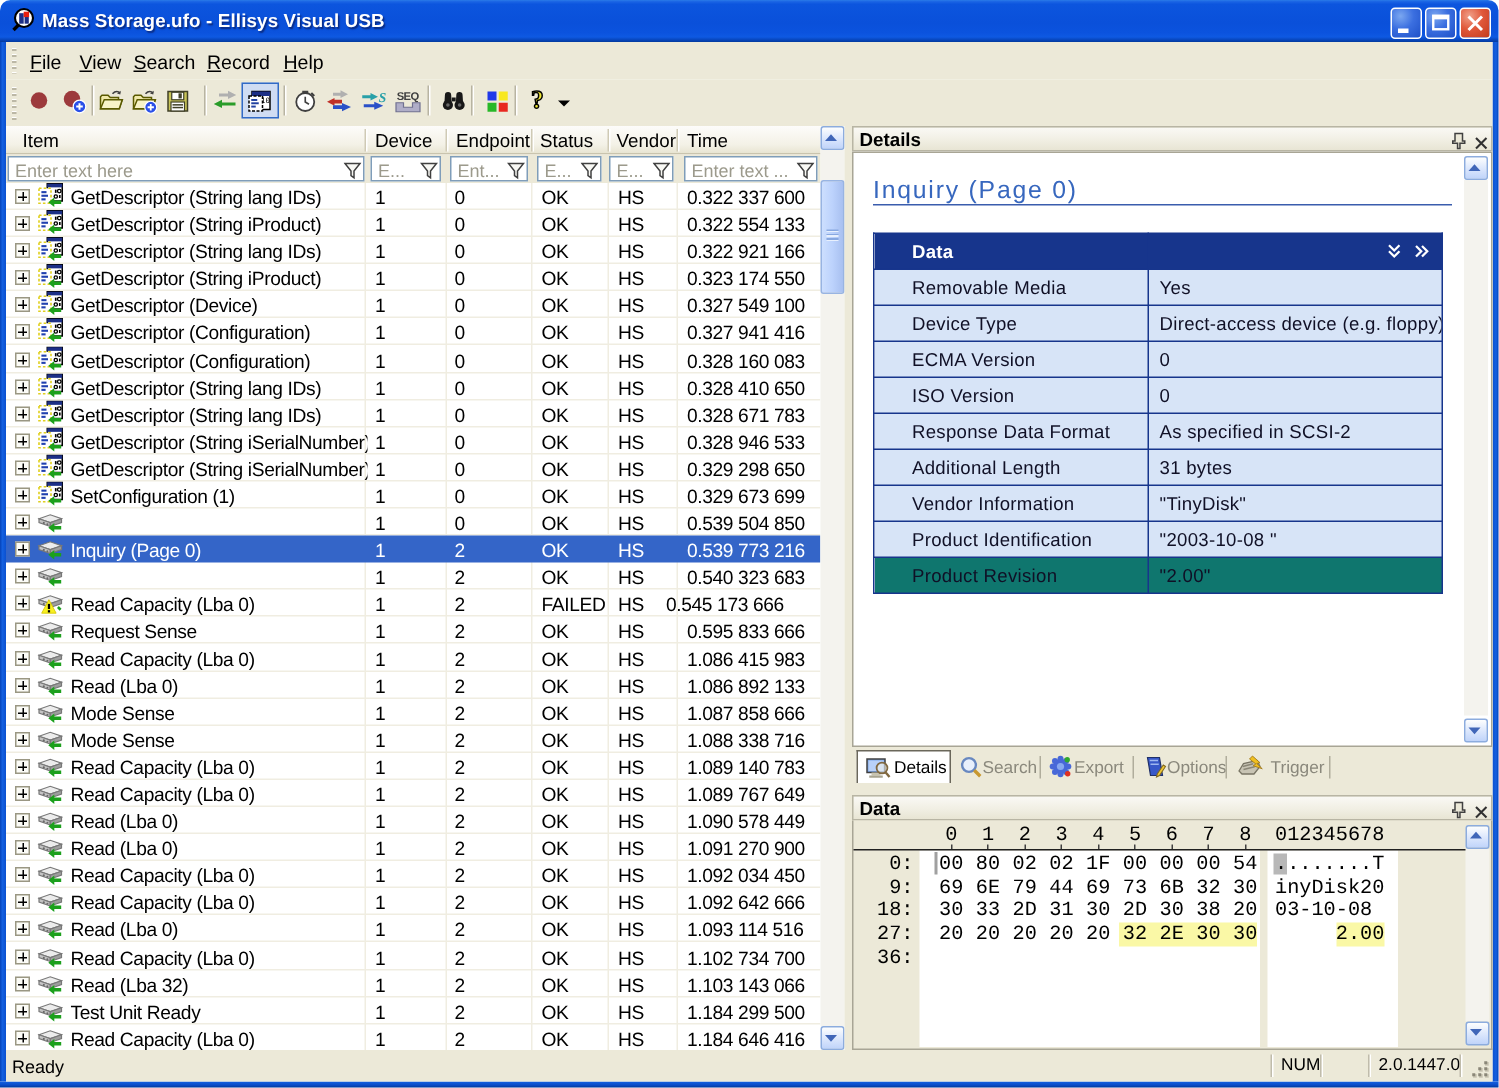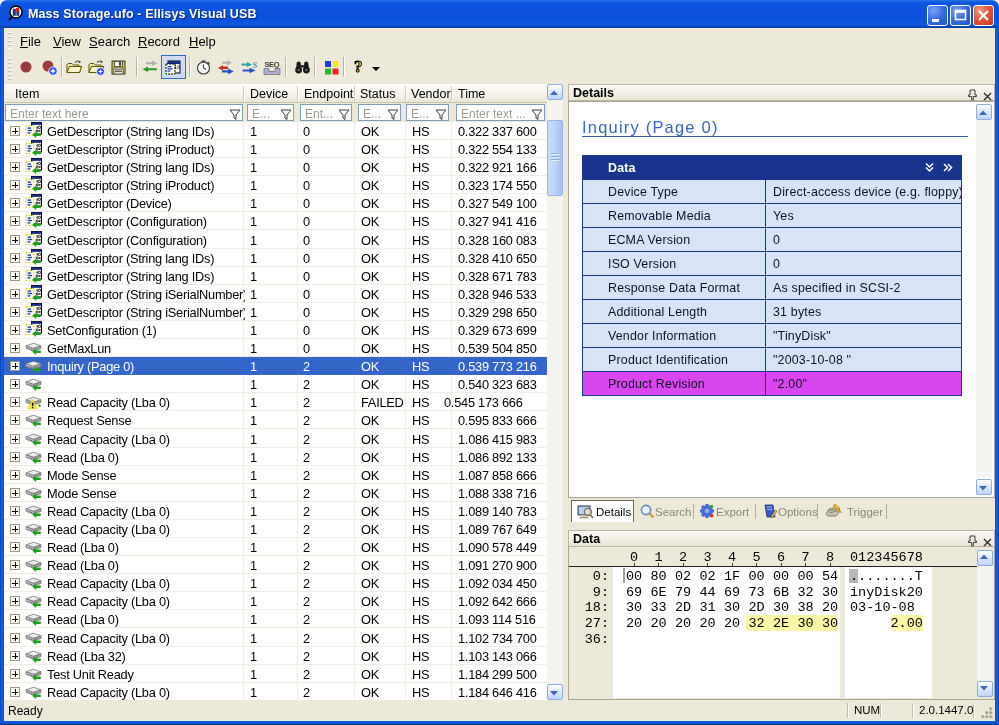--- a/index.html
+++ b/index.html
@@ -43,21 +43,21 @@
 .caption{position:absolute;left:0;width:427px;height:17px;background:linear-gradient(180deg,#faf9f5 0%,#f0eee2 60%,#e8e5d4 100%);border:1px solid #b8b5a4}
 .caption .ct{position:absolute;left:4px;top:1px;font-weight:bold;font-size:12.5px;color:#000}
 #det-content{left:0;top:17px;width:427px;height:397px;background:#fff;border:1px solid #a8a595}
 #det-head{left:13px;top:16px;font-size:16.5px;color:#3767be;letter-spacing:1.2px}
 #det-rule{left:13px;top:34px;width:386px;height:1px;background:#3a5dad}
 #dtable{position:absolute;left:13px;top:53px;border-collapse:collapse;font-size:12.4px;color:#101026;letter-spacing:0.2px}
 #dtable td{border:1px solid #17358c;height:24px;padding:0;font-weight:normal;white-space:nowrap;overflow:hidden}
 #dtable td.k{padding-left:25px;width:183px;min-width:183px;max-width:183px;background:#d7e4f7}
 #dtable td.v{padding-left:7px;width:196px;min-width:196px;max-width:196px;background:#d7e4f7}
 #dtable tr.hdr td{background:#17358c;color:#fff;font-weight:bold}
-#dtable tr.yel td{background:#d946ef}
+#dtable tr.yel td{background:#0f766e}
 .tab{position:absolute;font-size:11.5px;color:#8a887c}
 .tabsep{position:absolute;width:1px;height:15px;background:#b0ad9c}
 #hexpanel{position:absolute;font-family:"Liberation Mono",monospace;font-size:13.5px;color:#000}
 .hexline{position:absolute;white-space:pre}
 .hexwhite{position:absolute;background:#fff}
 #statusbar{left:4px;top:700px;width:991px;height:21px;background:#ece9d8;font-size:12px}
 .ssep{position:absolute;top:3px;width:1px;height:15px;background:#c0bcab;box-shadow:1px 0 0 #fff}
 #b-left{left:0;top:28px;width:4px;height:693px;background:linear-gradient(90deg,#0542b8 0%,#1460e0 40%,#0a50d0 100%)}
 #b-right{left:995px;top:28px;width:4px;height:693px;background:linear-gradient(90deg,#0a50d0 0%,#1460e0 60%,#0542b8 100%)}
 #b-bottom{left:0;top:721px;width:999px;height:4px;background:linear-gradient(180deg,#1460e0 0%,#0a4cc8 60%,#02369a 100%)}
@@ -523,21 +523,20 @@
 <div class="row" style="top:217px">
 <div class="plus"></div>
 <div class="ricon"><svg width="17" height="17" viewBox="0 0 17 17" style="">
               <path d="M1 6.8 L8.5 4.2 L16 6.8 L8.5 9.4 Z" fill="#ececec" stroke="#787878" stroke-width="0.8"></path>
 <path d="M1 6.8 L8.5 9.4 L8.5 12 L1 9.4 Z" fill="#c4c4c4" stroke="#787878" stroke-width="0.8"></path>
 <path d="M16 6.8 L8.5 9.4 L8.5 12 L16 9.4 Z" fill="#9e9e9e" stroke="#787878" stroke-width="0.8"></path>
 <circle cx="4.2" cy="9.6" r="0.7" fill="#686868"></circle>
               <circle cx="6.6" cy="10.5" r="0.7" fill="#686868"></circle>
               <path d="M15.8 11.6 L11.2 11.6 L11.2 9.6 L7.2 12.8 L11.2 16 L11.2 14 L15.8 14 Z" fill="#1ca01c"></path>
             </svg></div>
-<div class="c" style="left:43px;width:198px;overflow:hidden">GetMaxLun</div>
 <div class="c" style="left:246px">1</div>
 <div class="c" style="left:299px">0</div>
 <div class="c" style="left:357px">OK</div>
 <div class="c" style="left:408px">HS</div>
 <div class="c" style="left:454px">0.539 504 850</div>
 </div>
 <div class="rsep" style="top:234px"></div>
 <div class="row sel" style="top:235px">
 <div class="plus"></div>
 <div class="ricon"><svg width="17" height="17" viewBox="0 0 17 17" style="">
@@ -914,26 +913,26 @@
               <td class="v" style="position:relative">
                 <span style="position:absolute;right:26px;top:6px"><svg width="11" height="11" viewBox="0 0 11 11" style="">
                     <path d="M2 1.5 L5.5 5 L9 1.5 M2 5.5 L5.5 9 L9 5.5" stroke="#fff" stroke-width="1.5" fill="none"></path>
                   </svg></span>
                 <span style="position:absolute;right:8px;top:6px"><svg width="11" height="11" viewBox="0 0 11 11" style="">
                     <path d="M2 2 L5.5 5.5 L2 9 M6 2 L9.5 5.5 L6 9" stroke="#fff" stroke-width="1.5" fill="none"></path>
                   </svg></span>
               </td>
             </tr>
 <tr>
+              <td class="k">Removable Media</td>
+              <td class="v">Yes</td>
+            </tr>
+<tr>
               <td class="k">Device Type</td>
               <td class="v">Direct-access device (e.g. floppy)</td>
-            </tr>
-<tr>
-              <td class="k">Removable Media</td>
-              <td class="v">Yes</td>
             </tr>
 <tr>
               <td class="k">ECMA Version</td>
               <td class="v">0</td>
             </tr>
 <tr>
               <td class="k">ISO Version</td>
               <td class="v">0</td>
             </tr>
 <tr>

